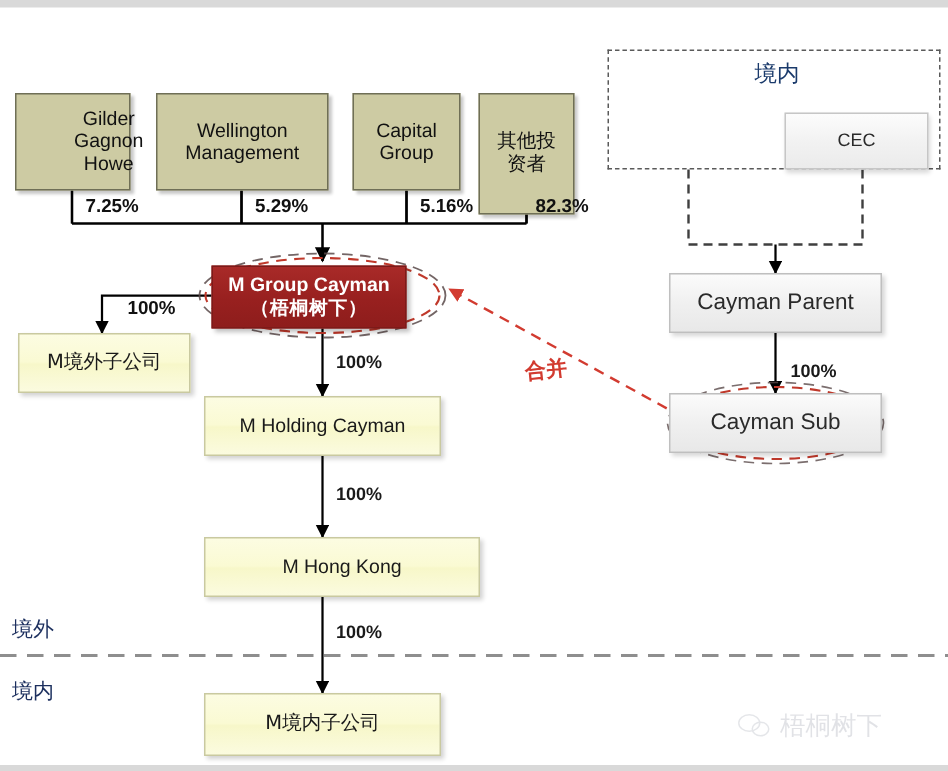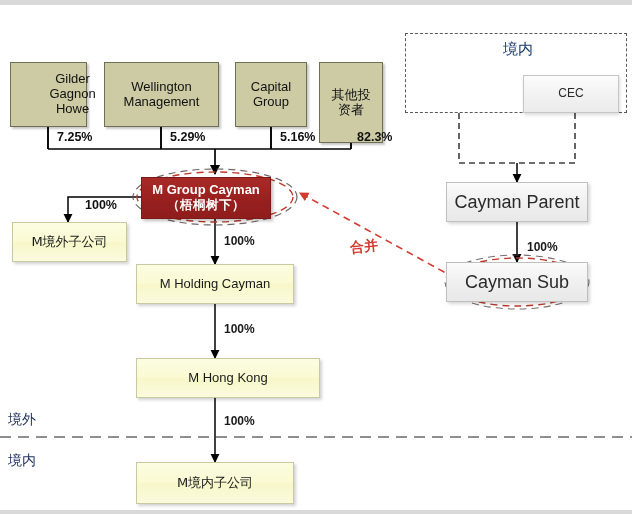--- a/index.html
+++ b/index.html
@@ -61,21 +61,21 @@
     color: #1a1a1a;
     font-size: 13px;
     box-shadow: 2px 2px 3px rgba(0,0,0,0.18);
   }
 
   .node-gray {
     background: #f1f1f1;
     background-image: linear-gradient(180deg, #fbfbfb 0%, #f0f0f0 50%, #e8e8e8 100%);
     border: 1px solid #bfbfbf;
     color: #2a2a2a;
-    font-size: 18px;
+    font-size: 15px;
     box-shadow: 2px 2px 3px rgba(0,0,0,0.16);
   }
 
   .node-gray-inner {
     background: #f3f3f3;
     background-image: linear-gradient(180deg, #fcfcfc 0%, #f2f2f2 50%, #ebebeb 100%);
     border: 1px solid #c6c6c6;
     color: #2a2a2a;
     font-size: 12px;
     box-shadow: 1px 2px 3px rgba(0,0,0,0.15);
@@ -308,14 +308,21 @@
   <div class="node node-gray" style="left:446px; top:262px; width:142px; height:40px;">
     <span>Cayman Sub</span>
   </div>
 
   <div class="merge-label" style="left:350px; top:238px;">合并</div>
 
   <div class="zone-label cn" style="left:8px; top:411px;">境外</div>
 
   <div class="zone-label cn" style="left:8px; top:452px;">境内</div>
 
+  <div class="watermark" style="left:492px; top:472px;">
+    <span class="wm-icon">
+      <span class="b1"></span>
+        <span class="b2"></span>
+    </span>
+    <span>梧桐树下</span>
+  </div>
 
 </div>
 
 </body></html>

